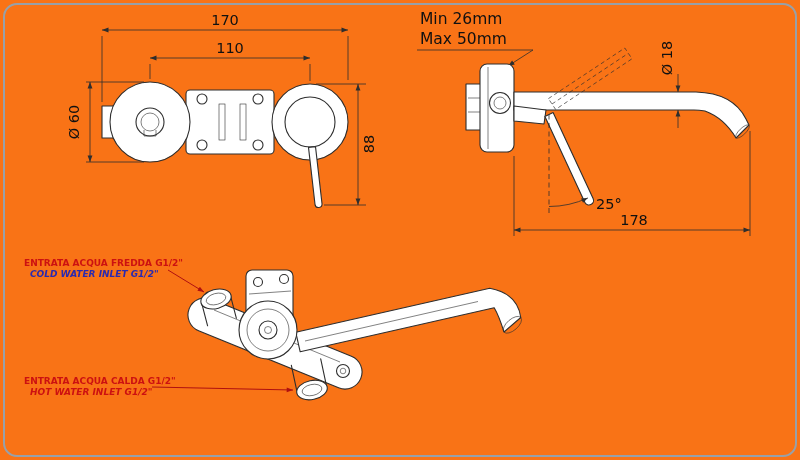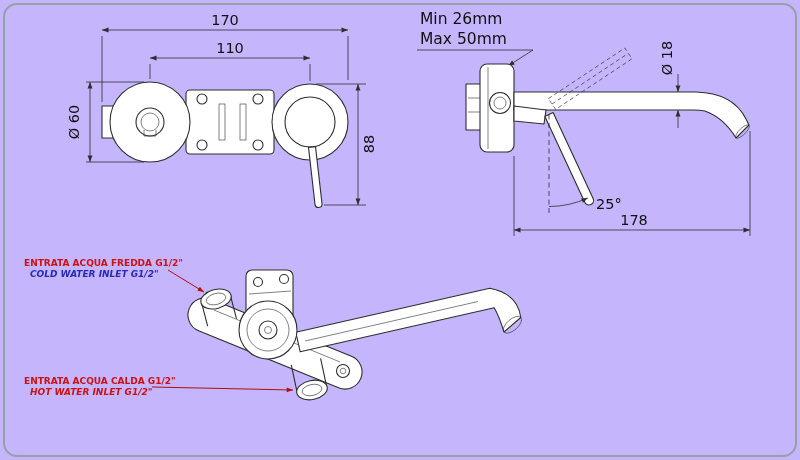--- a/index.html
+++ b/index.html
@@ -1,16 +1,16 @@
 <!DOCTYPE html>
 <html><head>
 <meta charset="utf-8">
 <style>
   html,body { margin:0; padding:0; background:#ffffff; }
-  .stage { position:relative; width:800px; height:460px; background:#c4b5fd; overflow:hidden;
+  .stage { position:relative; width:800px; height:460px; background:#f97316; overflow:hidden;
            font-family:"DejaVu Sans", sans-serif; }
   .frame { position:absolute; inset:3px; border:2px solid #98a0a8; border-radius:14px; pointer-events:none; }
   svg { position:absolute; left:0; top:0; font-family:"DejaVu Sans", sans-serif; }
   .part   { fill:#ffffff; stroke:#2e2e2e; stroke-width:1.1; stroke-linejoin:round; }
   .ln     { fill:none; stroke:#2e2e2e; stroke-width:1.1; stroke-linecap:round; stroke-linejoin:round; }
   .lnthin { fill:none; stroke:#2e2e2e; stroke-width:0.6; }
   .dim    { fill:none; stroke:#2e2e2e; stroke-width:0.8; }
   .dashed { stroke-dasharray:5 3.5; }
   .dashedthin { fill:none; stroke:#2e2e2e; stroke-width:0.7; stroke-dasharray:4 3; }
   .dimtxt { font-size:14.5px; fill:#111111; }

